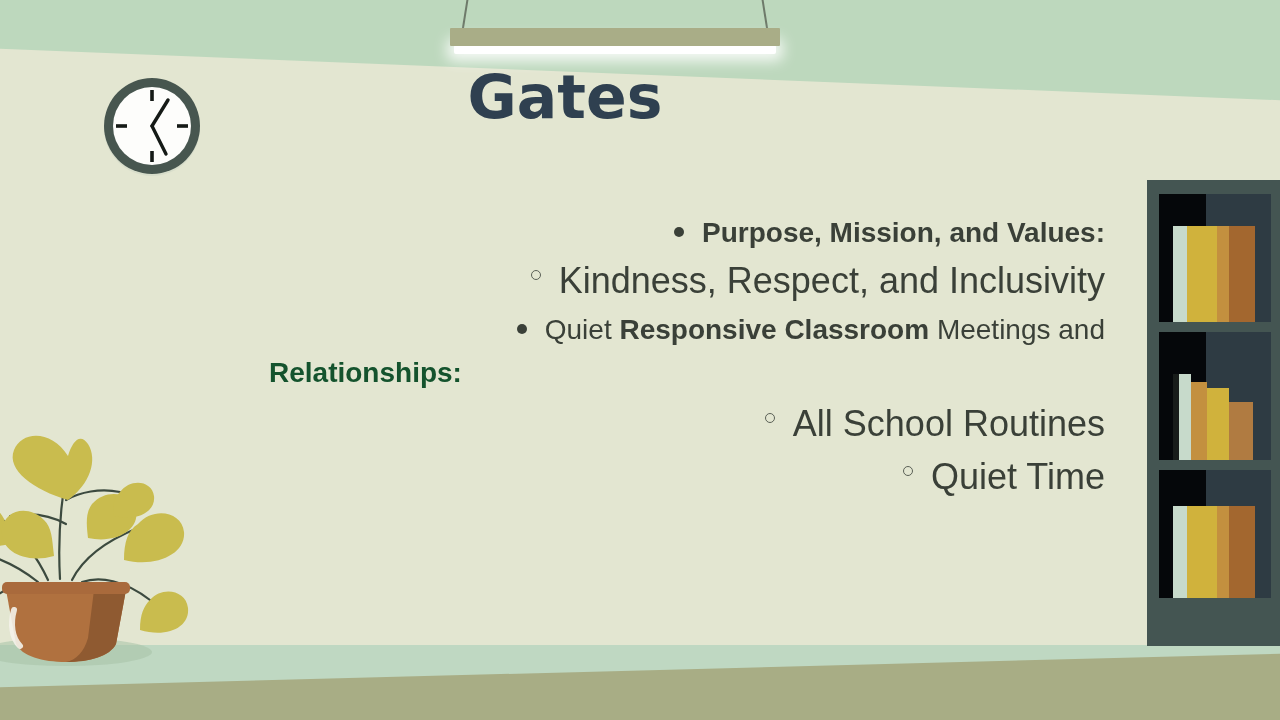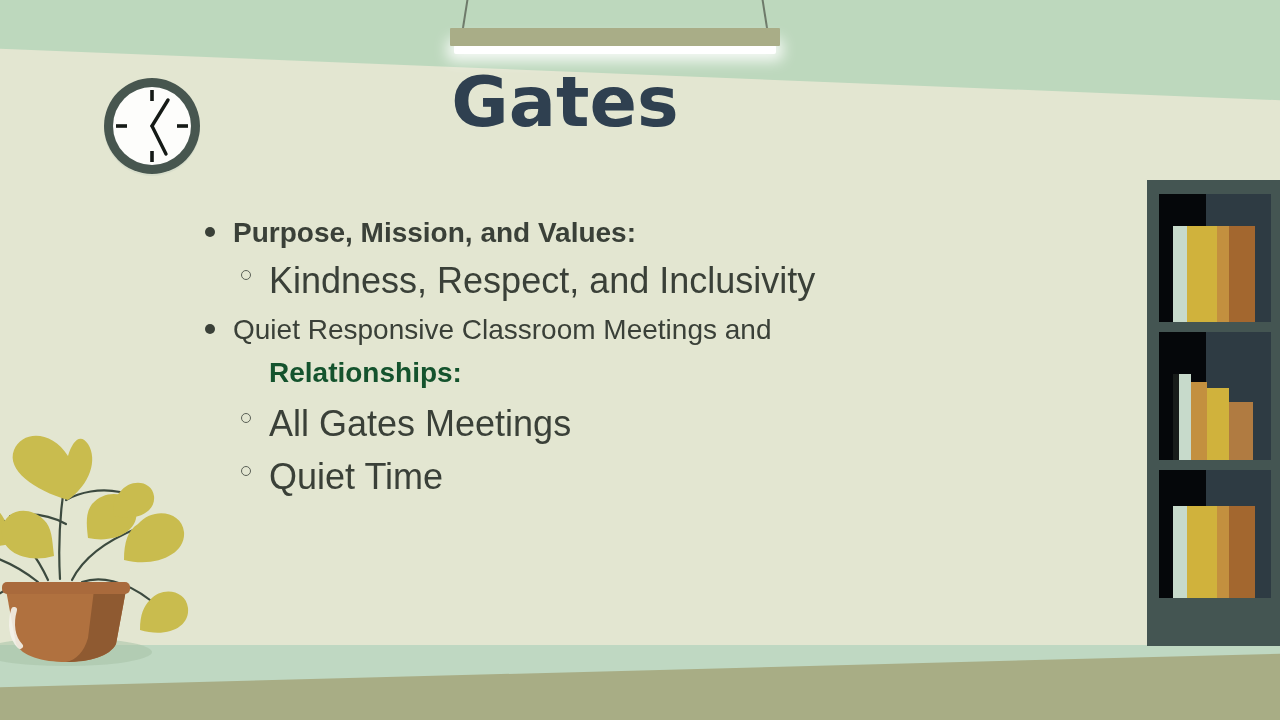--- a/index.html
+++ b/index.html
@@ -89,21 +89,21 @@
     width: 108px; height: 108px;
     z-index: 7;
   }
 
   
   .title {
     position: absolute;
     left: 0; top: 66px;
     width: 1130px;
     text-align: center;
-    font-size: 70px;
+    font-size: 60px;
     font-weight: 700;
     letter-spacing: 0px;
     color: #2f4050;
     font-family: "DejaVu Sans", sans-serif;
     z-index: 8;
     line-height: 1.05;
   }
 
   
   .content {
@@ -111,20 +111,21 @@
     left: 205px; top: 214px;
     width: 900px;
     z-index: 8;
     color: #3a4038;
     font-family: "Liberation Sans", sans-serif;
   }
   .bullet-l1, .bullet-l2 {
     display: flex;
     align-items: flex-start;
     margin-bottom: 6px;
+    justify-content: flex-end;
   }
   .bullet-l1 { margin-left: 0px; }
   .bullet-l2 { margin-left: 36px; }
 
   .marker-filled {
     flex: 0 0 auto;
     width: 10px; height: 10px;
     border-radius: 50%;
     background: #3a4038;
     margin-top: 13px;
@@ -140,21 +141,21 @@
     margin-top: 13px;
     margin-right: 18px;
   }
   .line-text {
     font-size: 36px;
     line-height: 1.33;
     color: #3a4038;
     font-weight: 400;
   }
   .line-text.lvl1 { font-size: 28px; }
-  .line-text b { font-weight: 400; margin-top: 12px; }
+  .line-text b { font-weight: 700; margin-top: 12px; }
   .line-text.strong { font-weight: 700; }
   .wrap-continue {
     margin-left: 64px;
     font-size: 28px;
     line-height: 1.33;
     font-weight: 700;
     color: #14532d;
     margin-bottom: 8px;
   }
   .wrap-continue .plain { font-weight: 700; }
@@ -248,21 +249,21 @@
       <span class="line-text lvl1">
         <span>Quiet </span><b>Responsive Classroom</b><span> Meetings and</span>
       </span>
     </div>
     <div class="wrap-continue">
       <b>Relationships</b><span class="plain">:</span>
     </div>
 
     <div class="bullet-l2">
       <span class="marker-hollow"></span>
-      <span class="line-text">All Gates Meetings</span>
+      <span class="line-text">All School Routines</span>
     </div>
 
     <div class="bullet-l2">
       <span class="marker-hollow"></span>
       <span class="line-text">Quiet Time</span>
     </div>
 
   </div>
 
   <div class="bookshelf">

